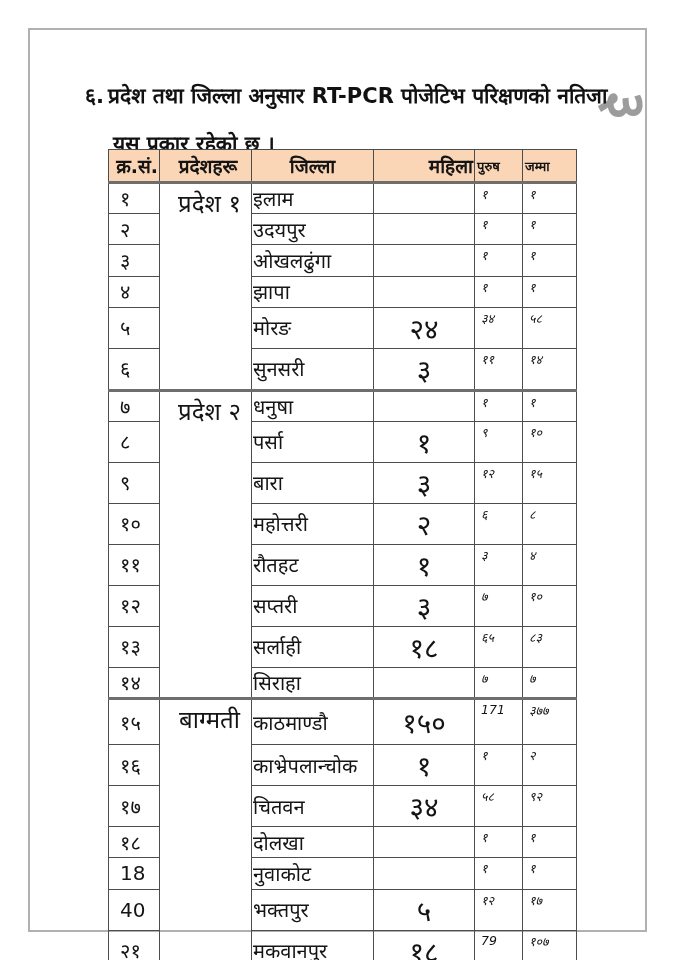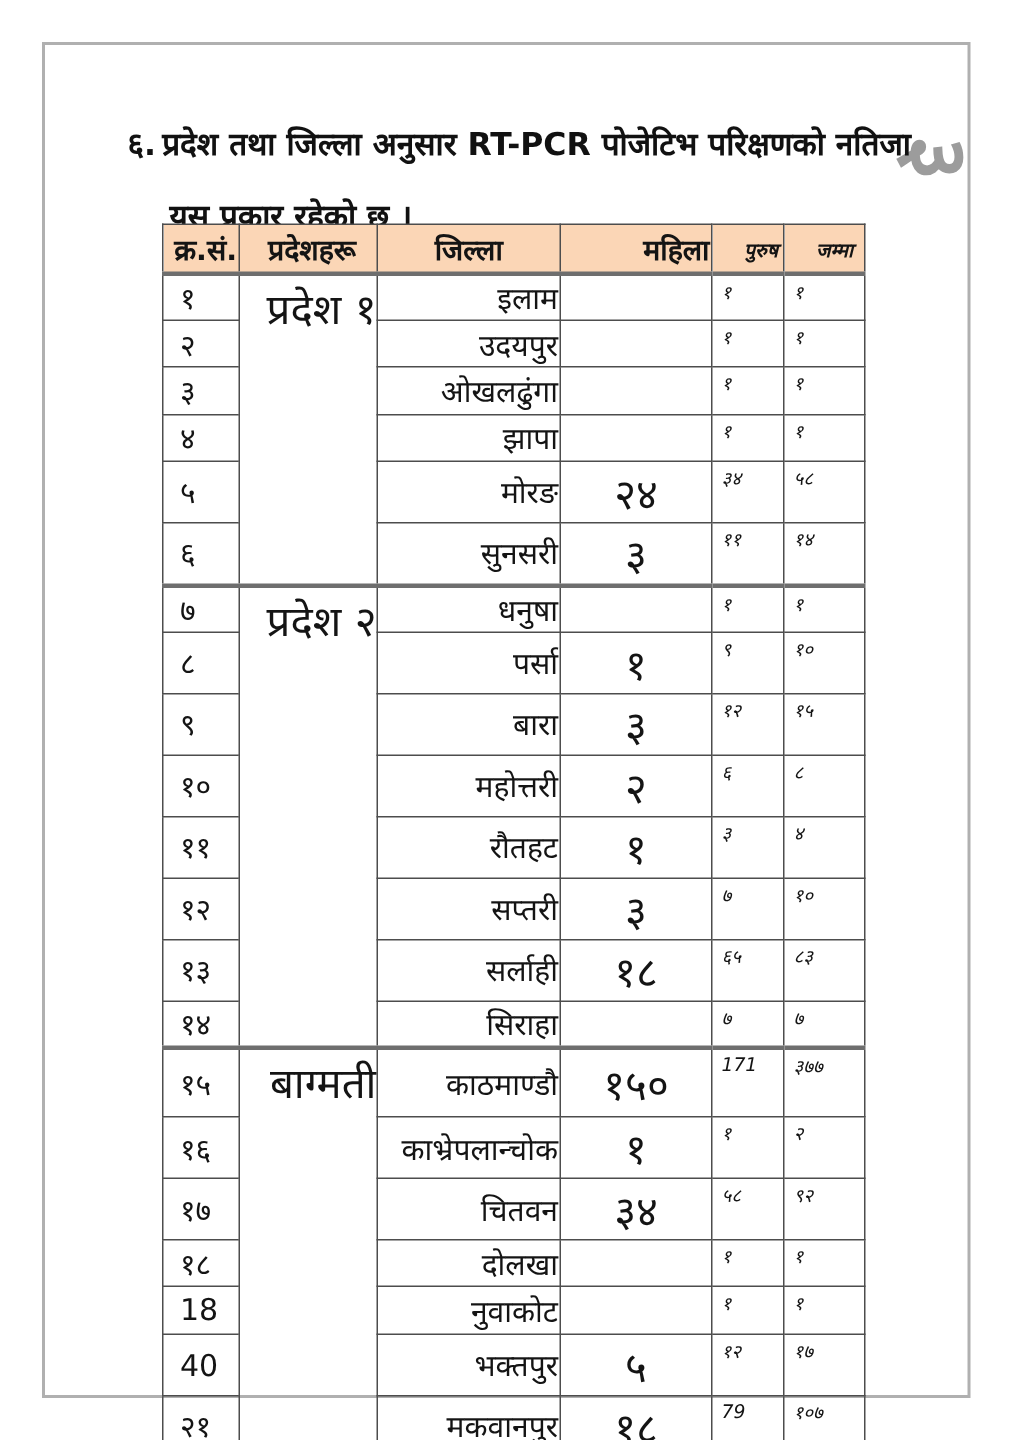--- a/index.html
+++ b/index.html
@@ -73,38 +73,37 @@
     background: var(--header-bg, #FBD6B6);
     font-weight: bold;
   }
   th.h-main { font-size: 19px; }
   th.h-sn { text-align: right; padding-left: 5px; }
   th.h-province { text-align: center; padding-left: 6px; }
   th.h-district { text-align: center; }
   th.h-female { text-align: right; }
   th.h-small {
     font-size: 13px;
-    font-style: italic;
     text-align: left;
-    padding-left: 21px;
+    padding-left: 2px;
   }
   td.sn-cell {
     font-size: 20px;
     text-align: left;
     padding-left: 11px;
   }
   td.province-cell {
-    font-size: 28px;
-    text-align: right;
+    font-size: 24px;
+    text-align: center;
     vertical-align: top;
     padding: 2px 0 0 8px;
   }
   td.district-cell {
     font-size: 20px;
-    text-align: right;
+    text-align: left;
   }
   td.female-cell {
     font-size: 28px;
     text-align: center;
   }
   td.male-cell, td.total-cell {
     font-size: 12.5px;
     font-style: italic;
     vertical-align: top;
     text-align: left;

